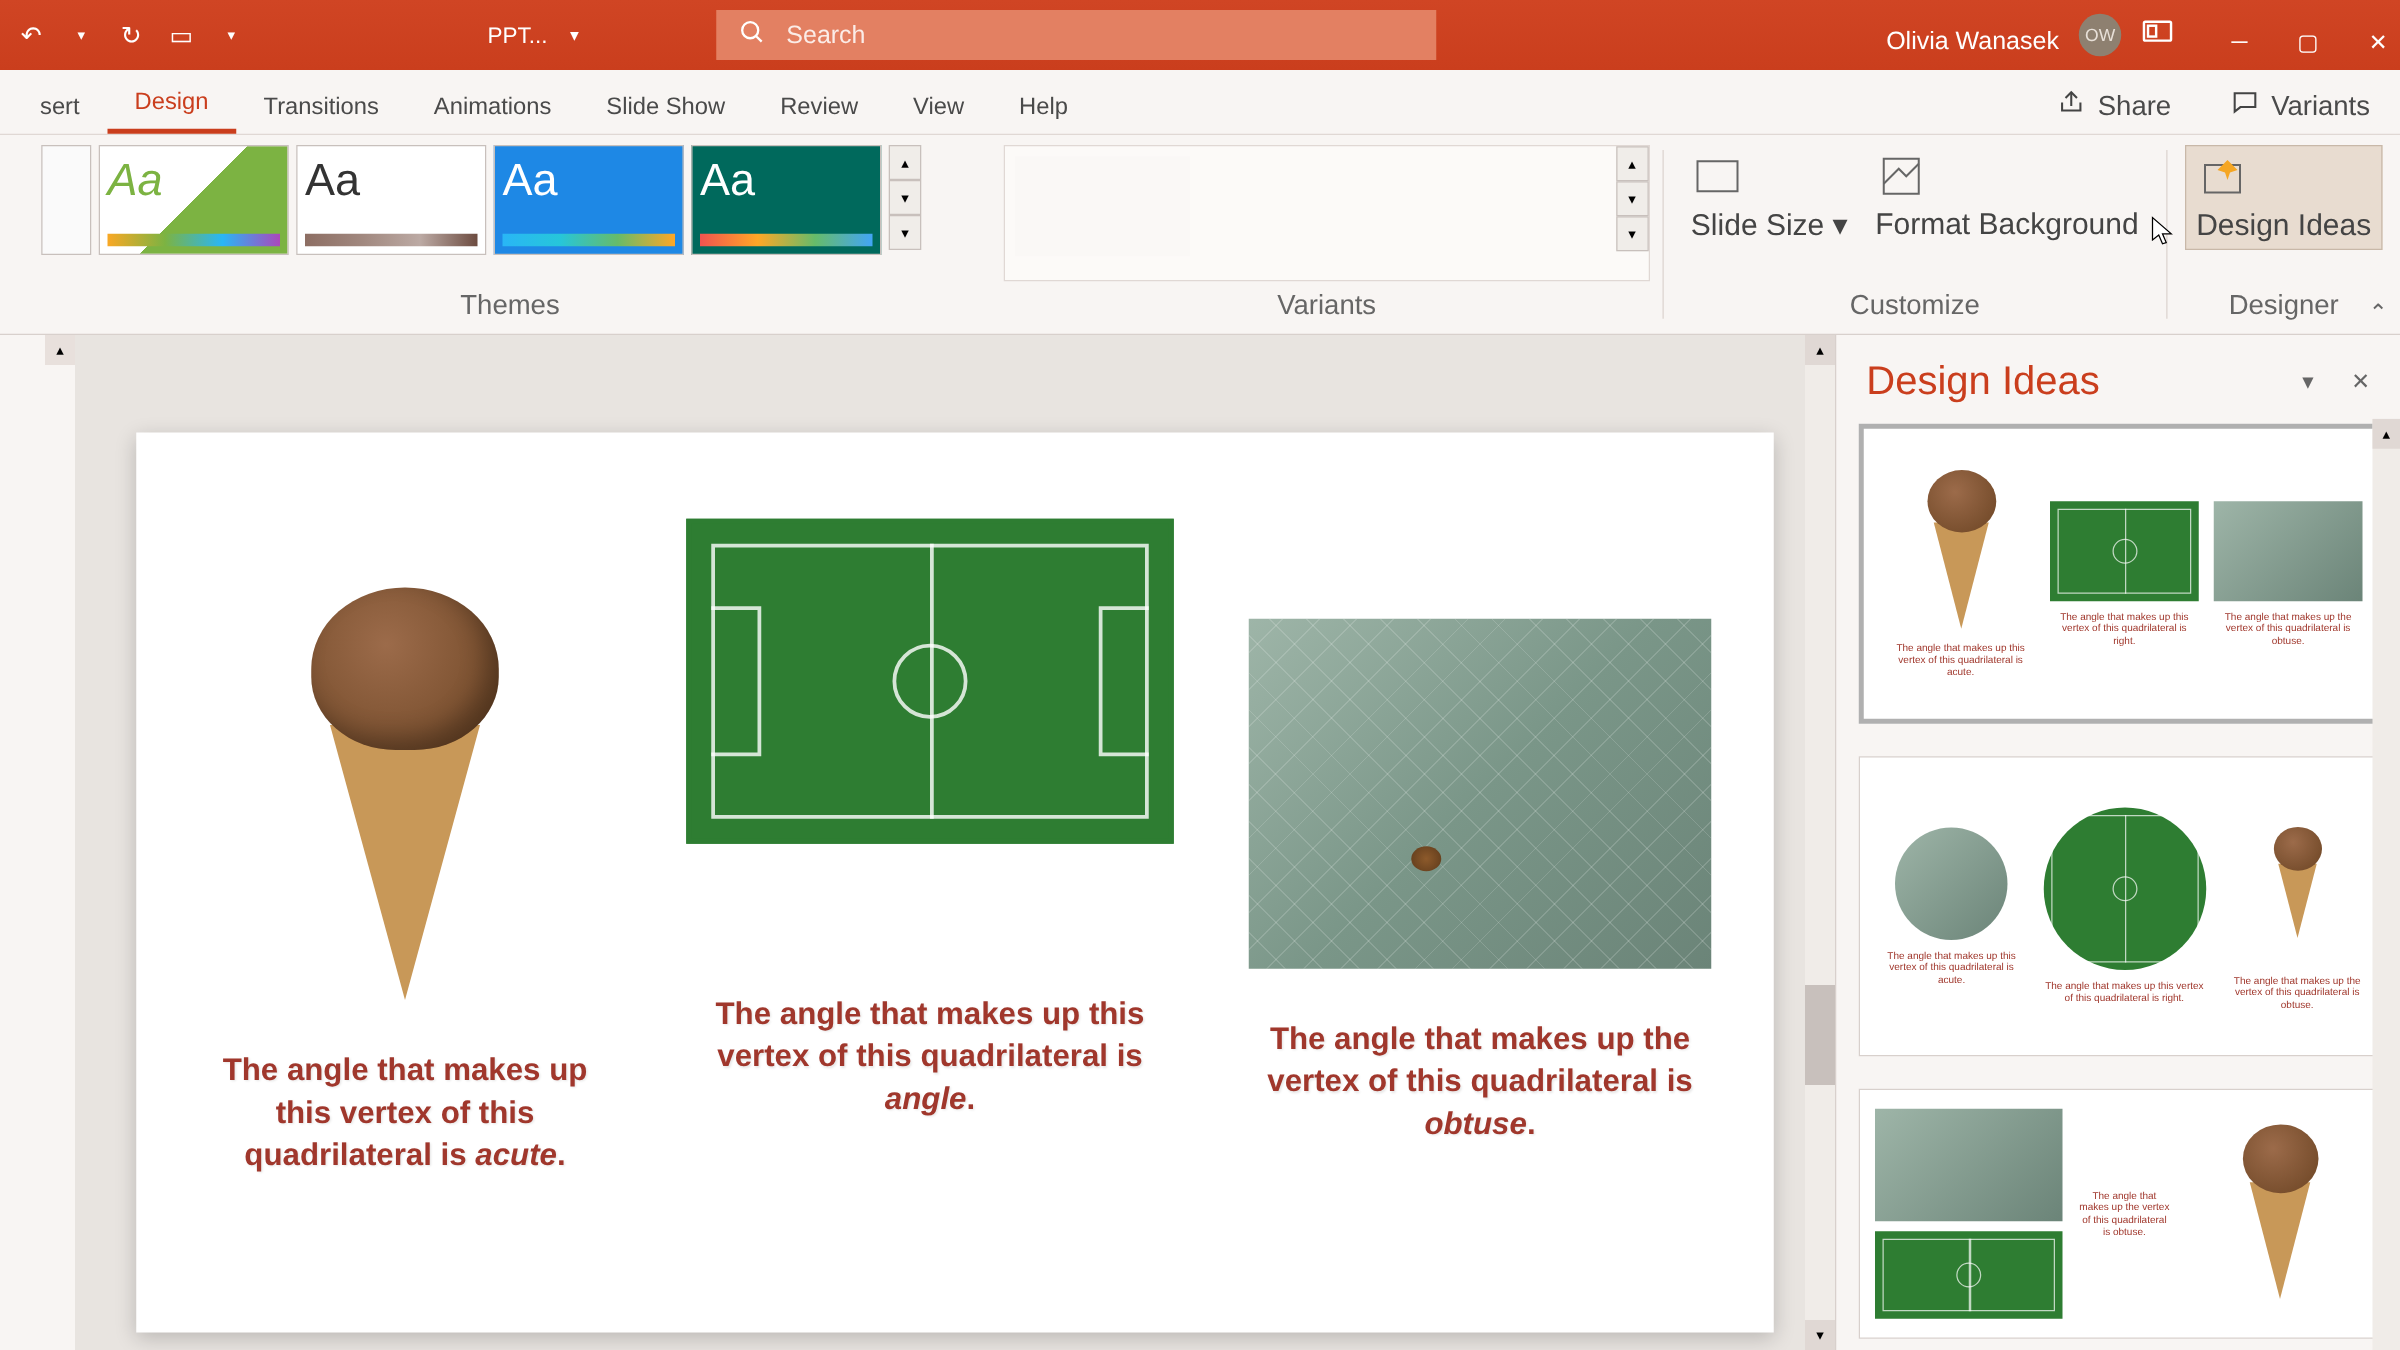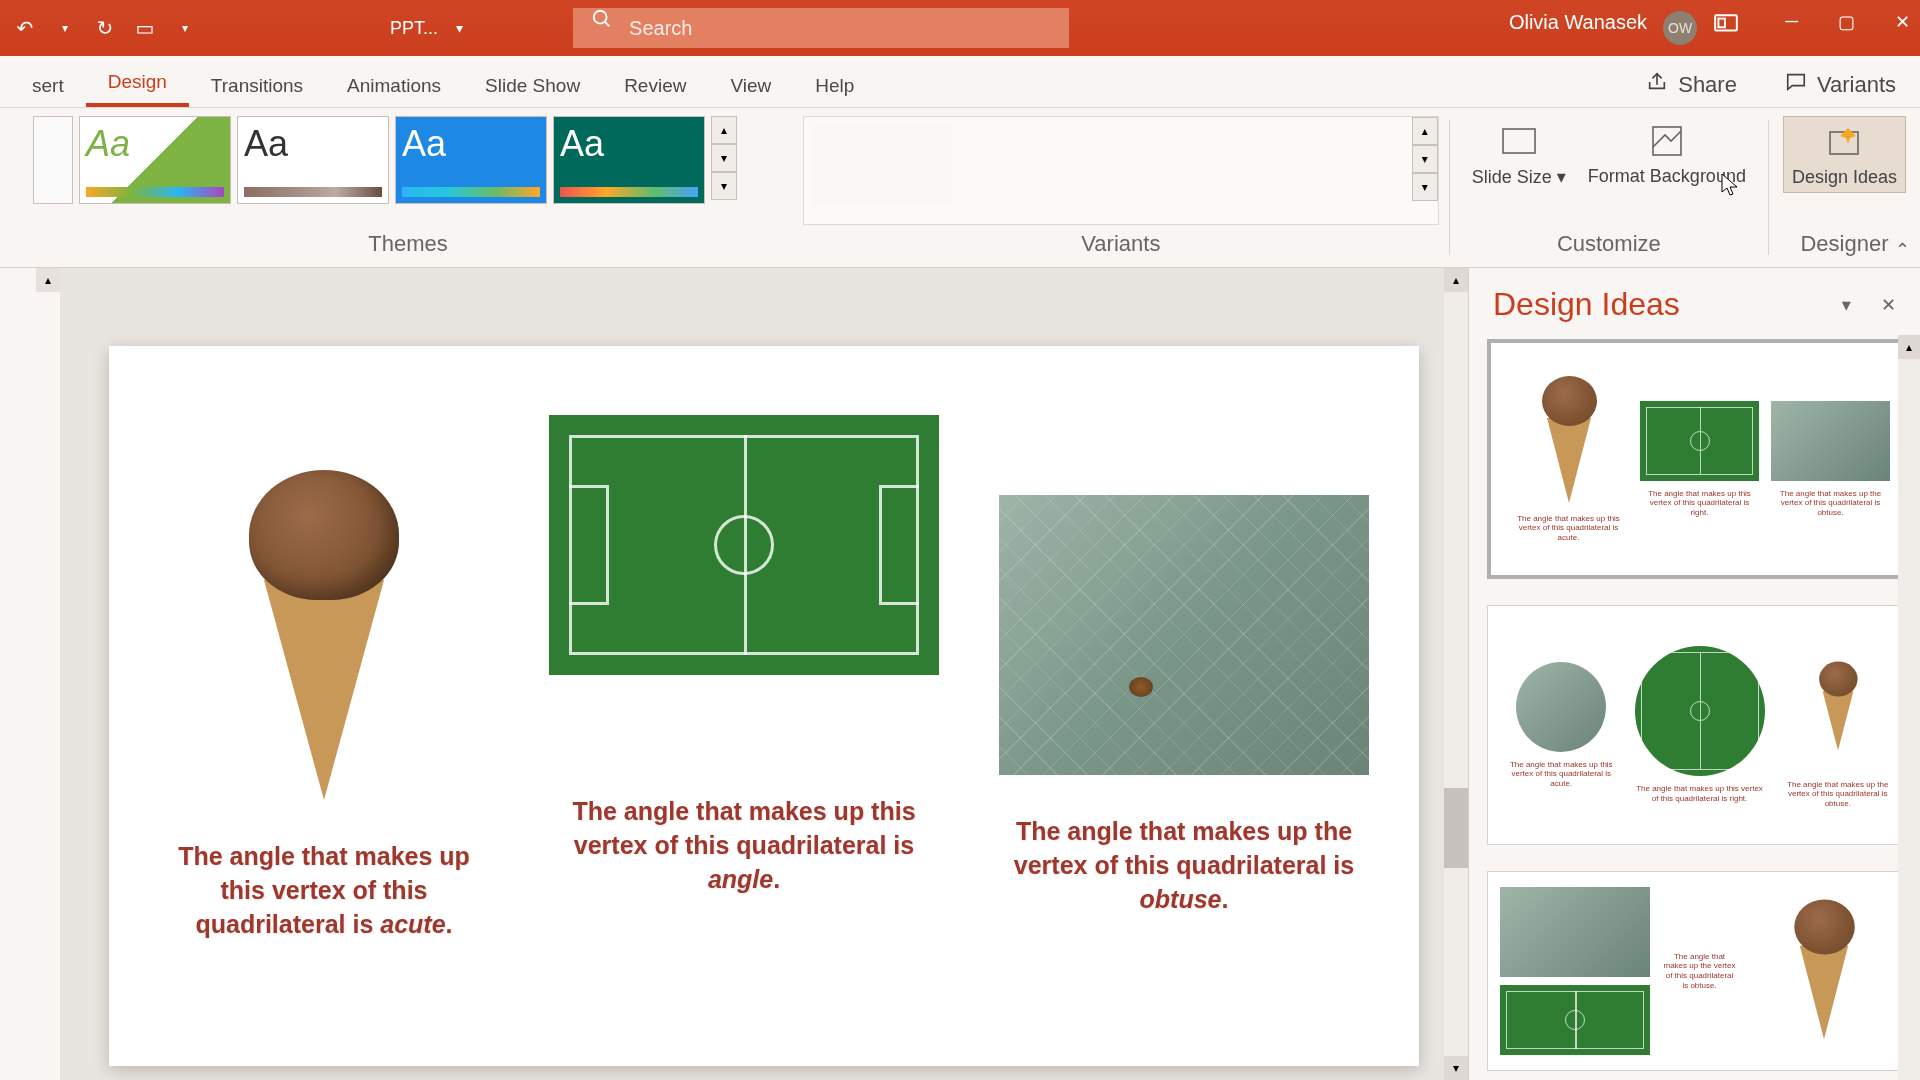--- a/index.html
+++ b/index.html
@@ -9,24 +9,24 @@
       background: linear-gradient(180deg, #d04524 0%, #ca3e1d 100%);
       height: 56px;
       display: flex;
       align-items: center;
       padding: 0 10px;
       color: white;
     }
     .qat { display: flex; align-items: center; gap: 10px; }
     .qat-btn { width: 30px; height: 30px; display: flex; align-items: center; justify-content: center; cursor: pointer; font-size: 20px; }
     .file-label { margin-left: 190px; font-size: 18px; display: flex; align-items: center; gap: 18px; }
-    .search-box { margin-left: 110px; background: #e38062; height: 40px; width: 496px; display: flex; padding: 0 18px; gap: 16px; }
+    .search-box { margin-left: 110px; background: #e38062; height: 40px; width: 576px; display: flex; align-items: center; padding: 0 18px; gap: 16px; }
     .search-box input { background: transparent; border: none; outline: none; color: white; font-size: 20px; flex: 1; }
     .search-box input::placeholder { color: rgba(255,255,255,0.85); }
-    .user-area { margin-left: auto; display: flex; align-items: flex-start; gap: 16px; font-size: 20px; }
+    .user-area { margin-left: auto; display: flex; align-items: flex-end; gap: 16px; font-size: 20px; }
     .avatar { width: 34px; height: 34px; border-radius: 50%; background: #8e8070; display: flex; align-items: center; justify-content: center; font-size: 14px; color: #e8e0d8; }
     .win-btns { display: flex; gap: 40px; margin-left: 30px; }
     .win-btn { font-size: 18px; cursor: pointer; }
     
     .tabs { background: #f8f5f3; height: 52px; display: flex; align-items: flex-end; padding: 0 10px; border-bottom: 1px solid #e0d8d4; }
     .tab { padding: 10px 22px; font-size: 19px; color: #4a4a4a; cursor: pointer; }
     .tab.active { color: #ca3e1d; border-bottom: 4px solid #ca3e1d; font-weight: 500; }
     .tab-right { margin-left: auto; display: flex; gap: 20px; }
     .share-btn, .comments-btn { display: flex; align-items: center; gap: 10px; font-size: 22px; color: #4a4a4a; padding: 8px 14px; }
     
@@ -52,21 +52,21 @@
     .theme-thumb.teal .bar { background: linear-gradient(90deg,#ef5350,#ffa726,#66bb6a,#42a5f5);}
     .theme-spin { display: flex; flex-direction: column; width: 26px; }
     .spin-btn { height: 28px; border: 1px solid #c8c0bc; background: #f0ede9; font-size: 12px; display: flex; align-items: center; justify-content: center; cursor: pointer; }
     
     .variants-area { flex: 1; display: flex; flex-direction: column; padding: 8px 10px 6px 10px; }
     .variants-box { flex: 1; border: 1px solid #e0d8d4; background: #fcfaf8; display: flex; margin-bottom: 6px; position: relative; }
     .variant-item { width: 140px; height: 80px; background: #faf8f6; margin: 8px; }
     
     .customize-group { display: flex; gap: 8px; padding: 8px 14px 6px 14px; flex-direction: column;}
     .customize-btns { display: flex; gap: 6px; }
-    .cust-btn { display: flex; flex-direction: column; align-items: center; gap: 4px; padding: 4px 8px; cursor: pointer; font-size: 18px; color: #444; }
+    .cust-btn { display: flex; flex-direction: column; gap: 4px; padding: 4px 8px; cursor: pointer; font-size: 24px; color: #444; }
     .cust-icon { width: 42px; height: 42px; display: flex; align-items: center; justify-content: center; font-size: 30px; }
     .design-ideas-btn { background: #e8dcd0; border: 1px solid #c8b8a8; padding: 4px 8px; }
     
     .workspace { display: flex; height: calc(1080px - 56px - 52px - 160px); }
     .slide-nav { width: 60px; background: #f8f5f3; position: relative; }
     .slide-nav-scroll { position: absolute; top: 0; right: 0; width: 24px; height: 24px; background: #e8e0dc; display: flex; align-items: center; justify-content: center; font-size: 12px;}
     
     .editor { flex: 1; background: #e8e4e0; padding: 78px 30px 20px 30px; position: relative; display: flex; justify-content: center; align-items: flex-start;}
     .slide-canvas { background: white; width: 1310px; height: 720px; box-shadow: 0 4px 16px rgba(0,0,0,0.2); padding: 50px; display: flex; gap: 60px; align-items: center; justify-content: space-around; }
     .slide-item { display: flex; flex-direction: column; align-items: center; gap: 40px; flex: 1; }

